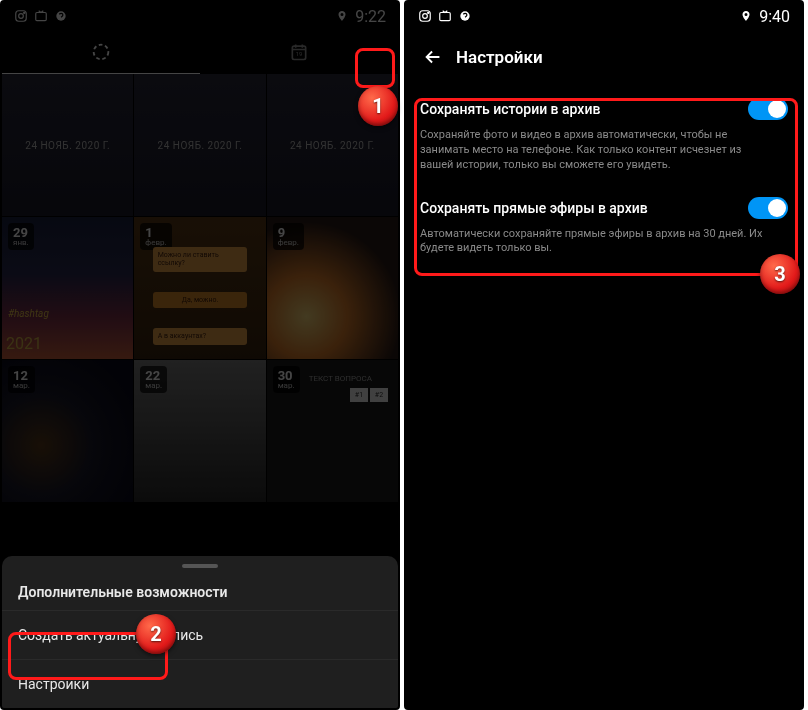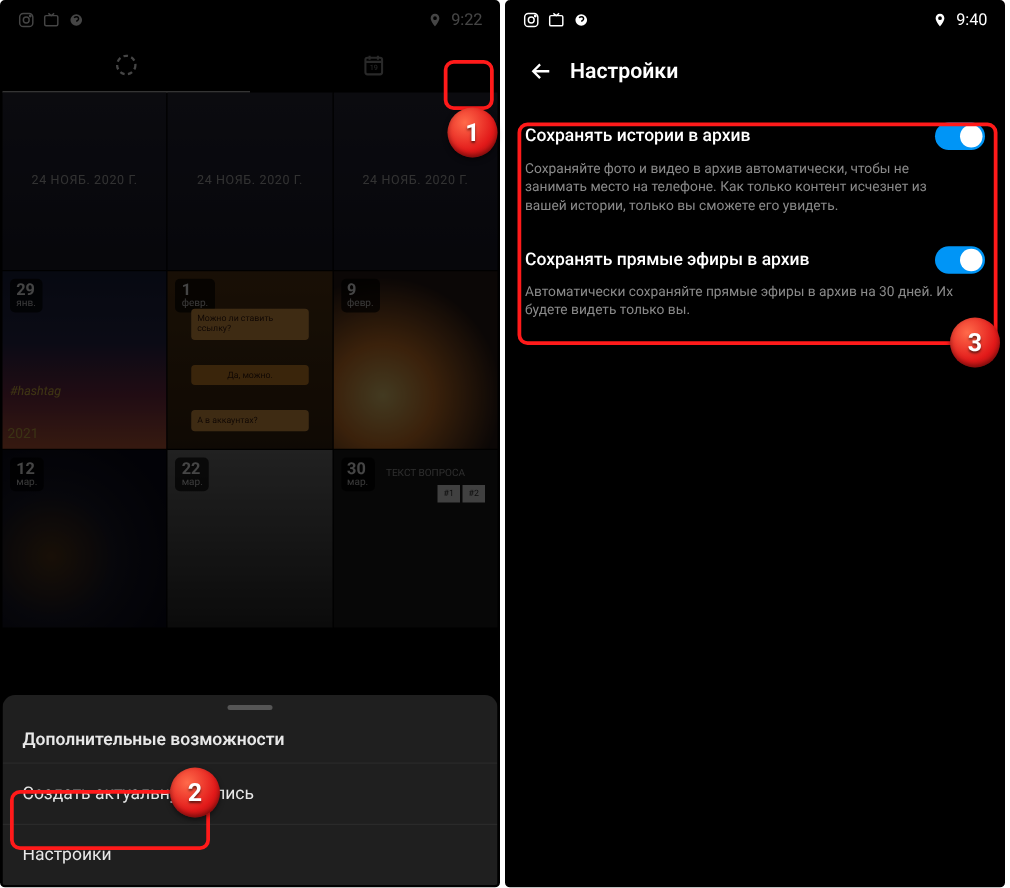--- a/index.html
+++ b/index.html
@@ -13,21 +13,21 @@
   .frame {
     position: absolute; top: 0; width: 400px; height: 710px;
     border: 2px solid #000; border-radius: 4px; background: #000;
     overflow: hidden;
   }
   .frame-left { left: 0; }
   .frame-right { left: 404px; }
 
   .status-bar {
     height: 28px; display: flex; align-items: center; justify-content: space-between;
-    padding: 0 12px; color: #fff; font-size: 13px;
+    padding: 0 12px; color: #fff; font-size: 16px;
   }
   .status-left { display: flex; gap: 6px; align-items: center; }
   .status-right { display: flex; gap: 6px; align-items: center; }
   .sicon { width: 14px; height: 14px; display: inline-flex; align-items: center; justify-content: center; }
 
   .header {
     height: 54px; display: flex; align-items: center; padding: 0 10px; color: #fff;
   }
   .back-btn { width: 34px; height: 34px; display: flex; align-items: center; justify-content: center; cursor: pointer; }
   .header-title { font-size: 17px; font-weight: 600; margin-left: 6px; display: flex; align-items: center; gap: 4px; }
@@ -52,21 +52,21 @@
   .cell.yellow { background: linear-gradient(180deg,#5c3a17,#3a2510); }
   .cell.sunset { background: radial-gradient(circle at 30% 70%,#f6d77a 0%,#d97c2b 30%,#2a1b17 70%); }
   .cell.planet { background: radial-gradient(circle at 30% 60%,#5a3a1a 0%,#1a1a2a 40%,#0a0a1a 80%); }
   .cell.plane { background: linear-gradient(180deg,#7a7a7a,#2a2a2a); }
   .cell.dark1 { background: linear-gradient(180deg,#2a2a3a,#1a1a2a); }
   .cell.q { background: #1a1a1a; }
   .cell .qlabel { position: absolute; top: 14px; right: 26px; color: #aaa; font-size: 8px; }
   .cell .qboxes { position: absolute; top: 28px; right: 10px; display: flex; gap: 2px; }
   .cell .qboxes span { width: 18px; height: 14px; background: #eee; color: #333; font-size: 7px; display: flex; align-items: center; justify-content: center; }
   .hashtag { position: absolute; bottom: 40px; left: 6px; color: #e6c24a; font-size: 10px; font-style: italic; }
-  .y2021 { position: absolute; bottom: 6px; left: 4px; color: #d8b94a; font-size: 11px; font-weight: 400; }
+  .y2021 { position: absolute; bottom: 6px; left: 4px; color: #d8b94a; font-size: 16px; font-weight: 400; }
   .msg-stack { position: absolute; top: 30px; left: 14%; right: 14%; display: flex; flex-direction: column; gap: 20px; }
   .msg { background: #e8a24a; color: #3a1a0a; font-size: 7px; padding: 4px 5px; border-radius: 3px; line-height: 1.2; }
   .msg2 { background: #d98a2a; text-align: center; }
 
   
   .dim { position: absolute; inset: 0; background: rgba(0,0,0,.55); pointer-events: none; }
   .frame-left .status-bar, .frame-left .header, .frame-left .tabs, .frame-left .grid { filter: brightness(.6); }
 
   .sheet {
     position: absolute; left: 0; right: 0; bottom: 0; background: #1f1f1f; color: #e8e8e8;

